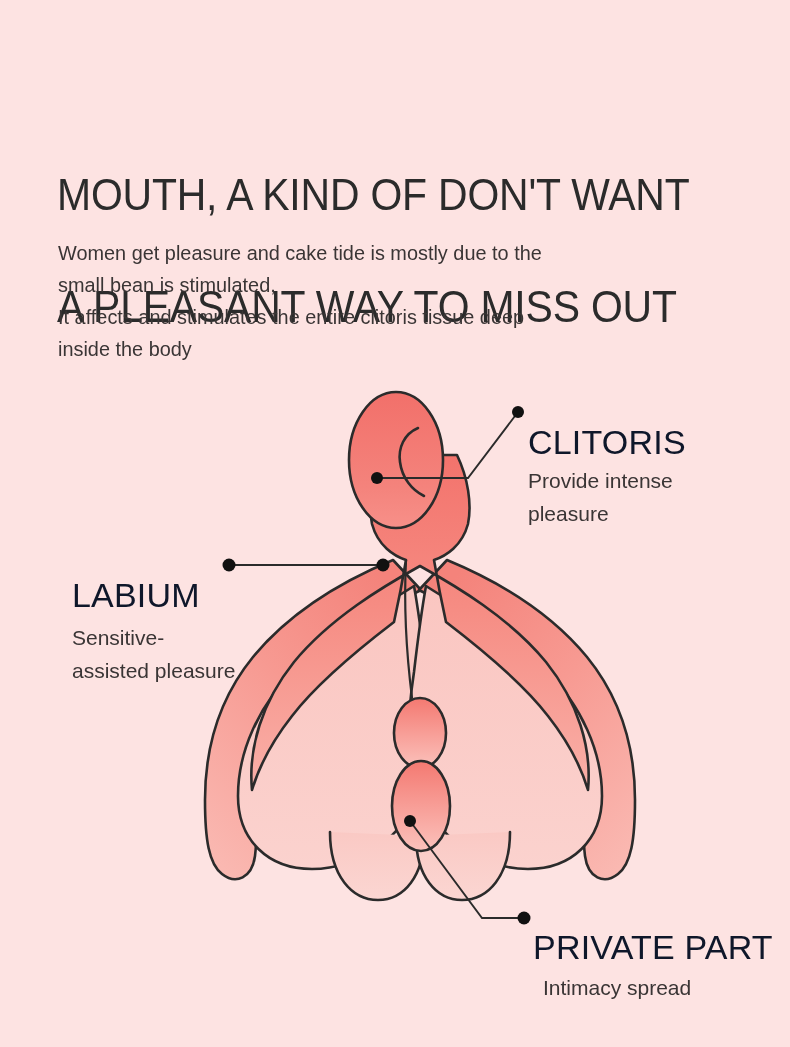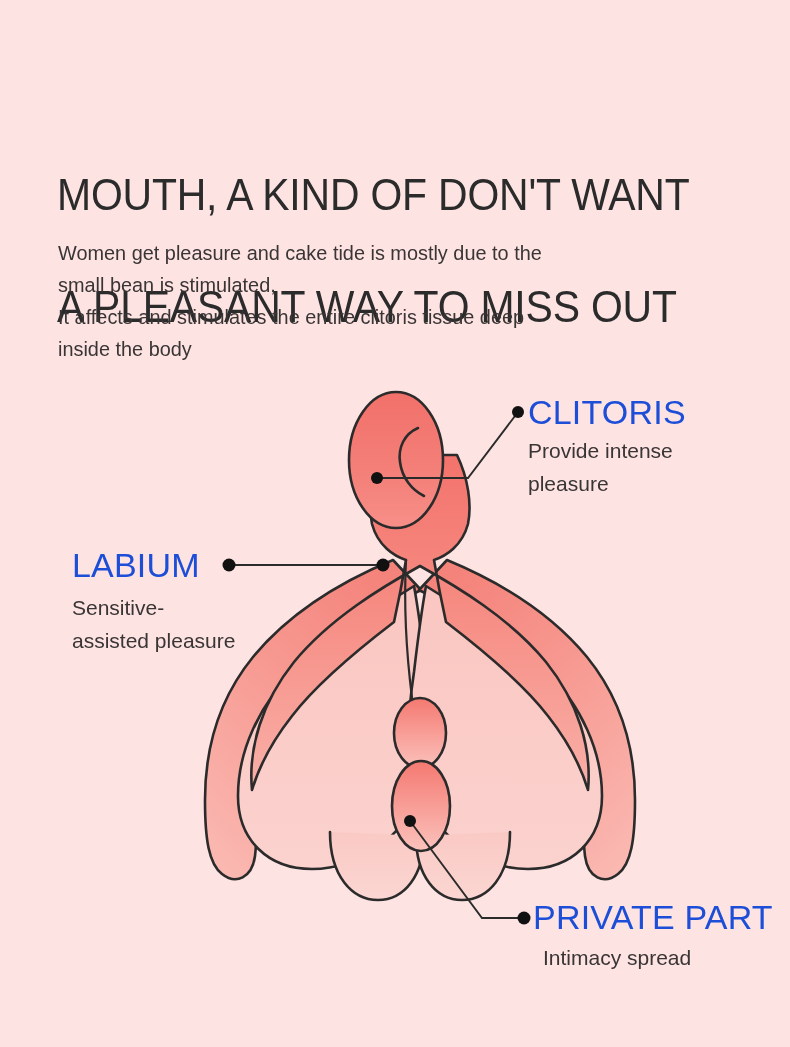--- a/index.html
+++ b/index.html
@@ -37,22 +37,22 @@
     transform-origin:left top;
     white-space:pre-line;
   }
 
   
   #diagram{position:absolute;left:0;top:0;width:790px;height:1047px;}
 
   
   .callout{position:absolute;}
   .callout .title{
-    font-size:34px;line-height:40px;color:#1d4ed8;
-    letter-spacing:0.2px;white-space:nowrap;
+    font-size:34px;line-height:40px;color:#0f172a;
+    letter-spacing:0.2px;white-space:nowrap;margin-top:30px;
   }
   .callout .sub{
     font-size:21px;line-height:33px;color:#3A3535;
     margin-top:2px;white-space:pre-line;
   }
 
   #callout-clitoris{left:528px;top:392px;}
   #callout-labium{left:72px;top:545px;}
   #callout-labium .title{font-size:34px;}
   #callout-labium .sub{margin-top:6px;}

